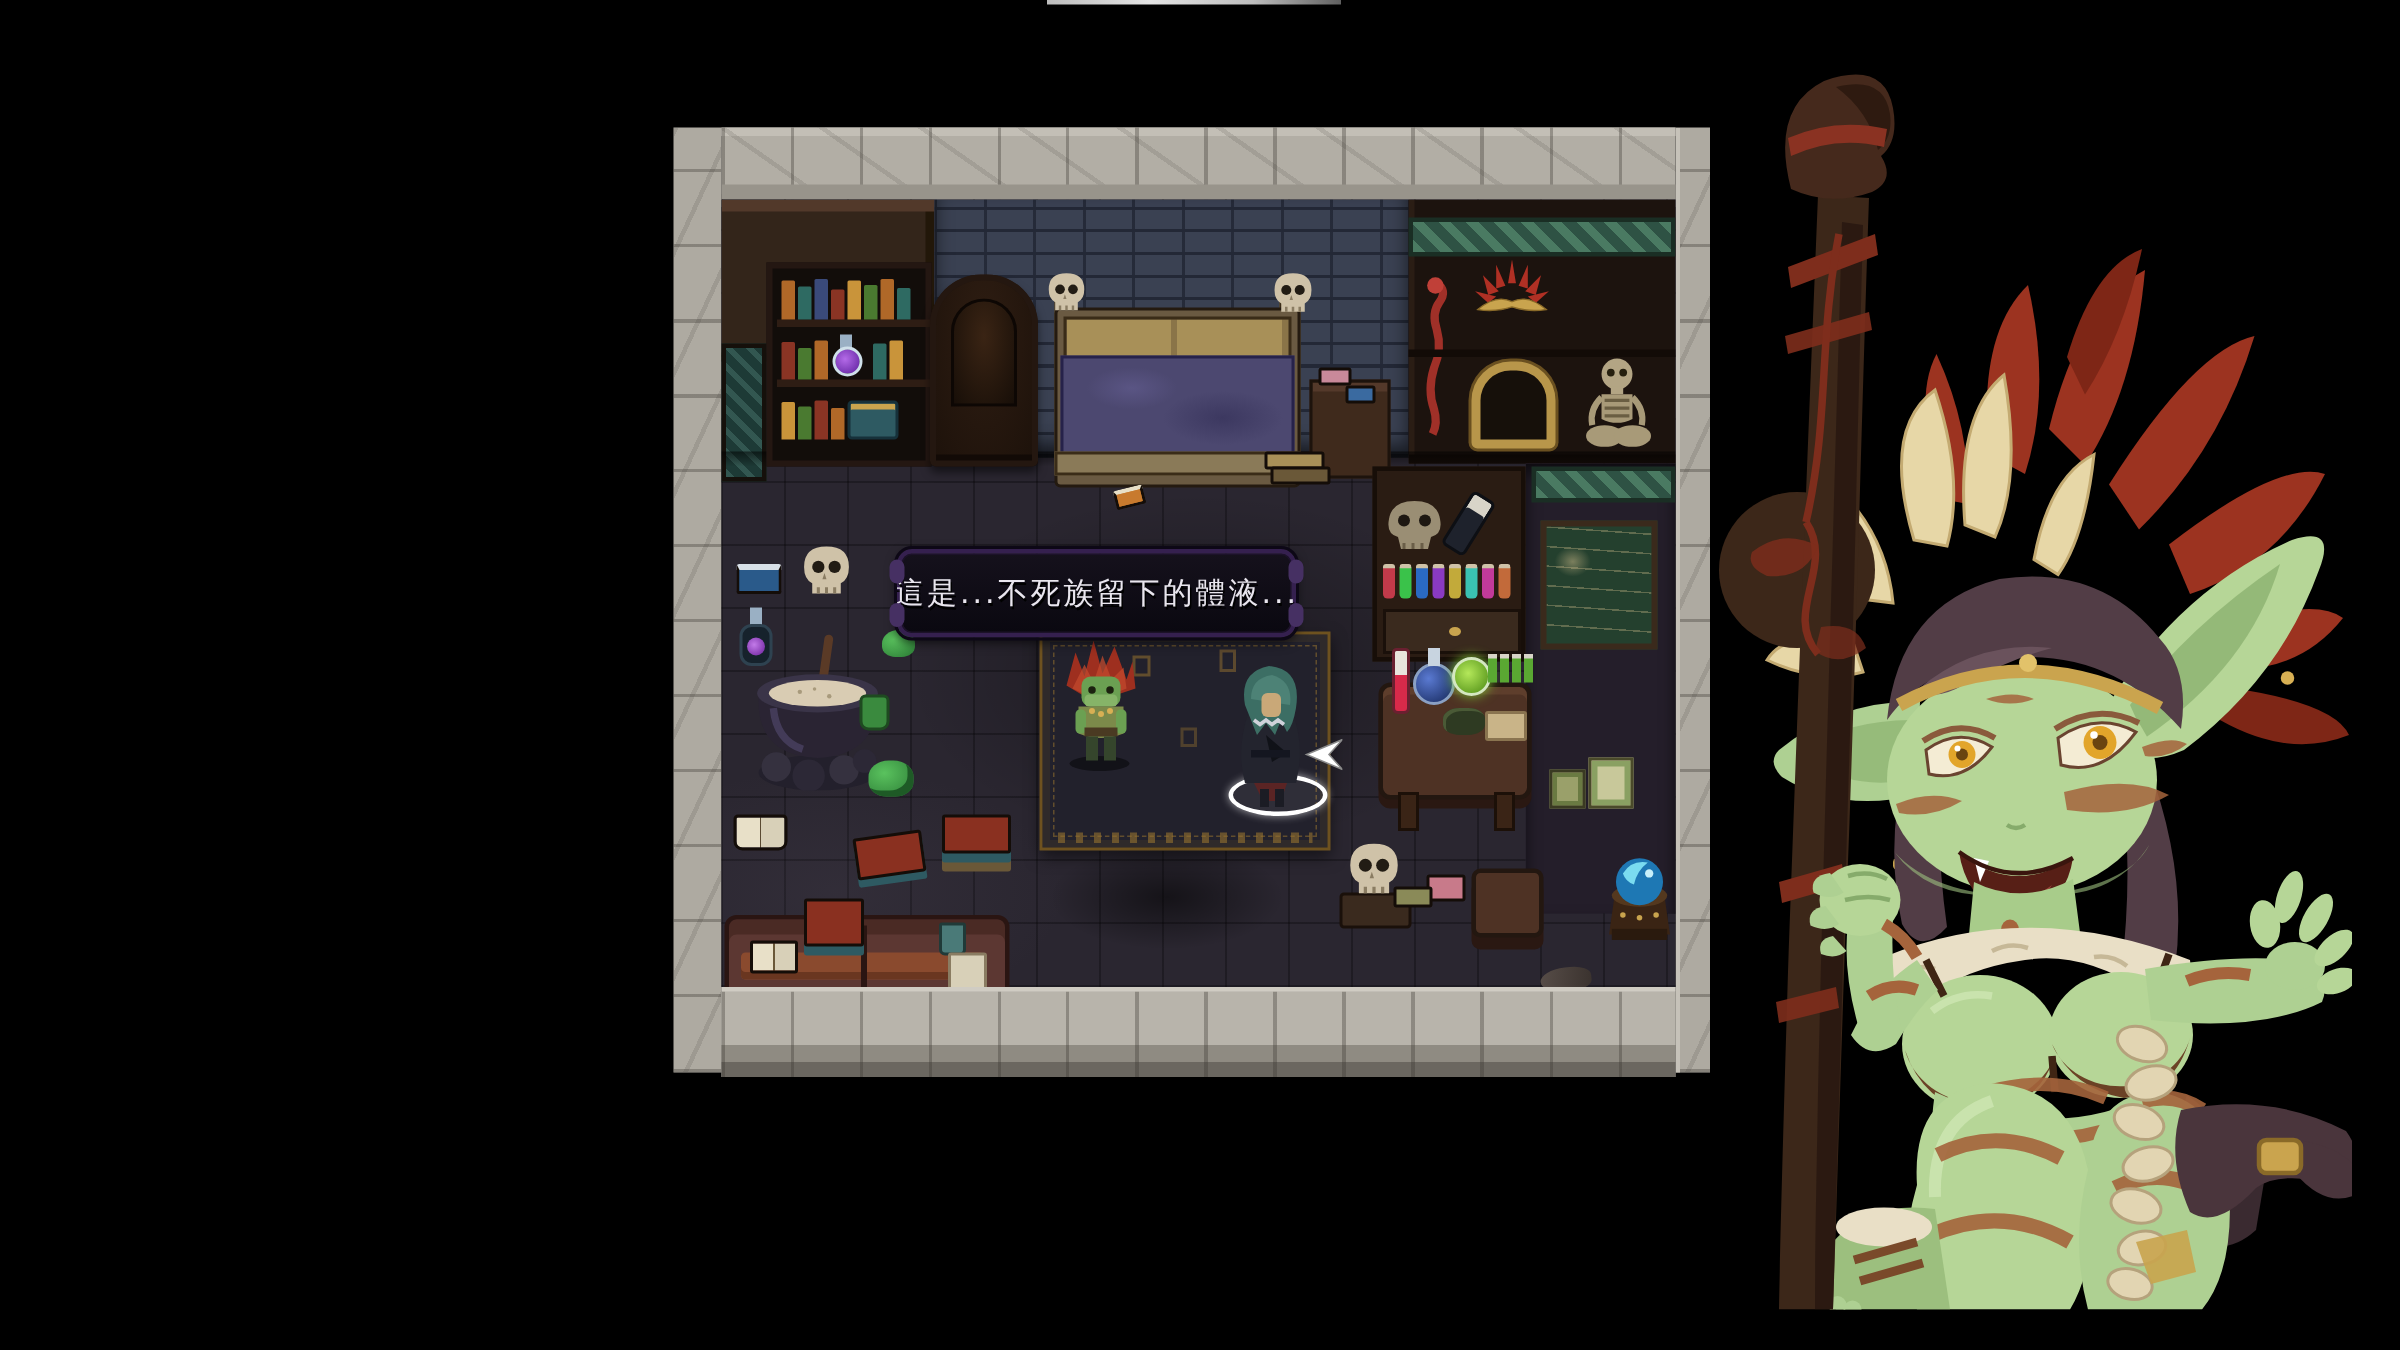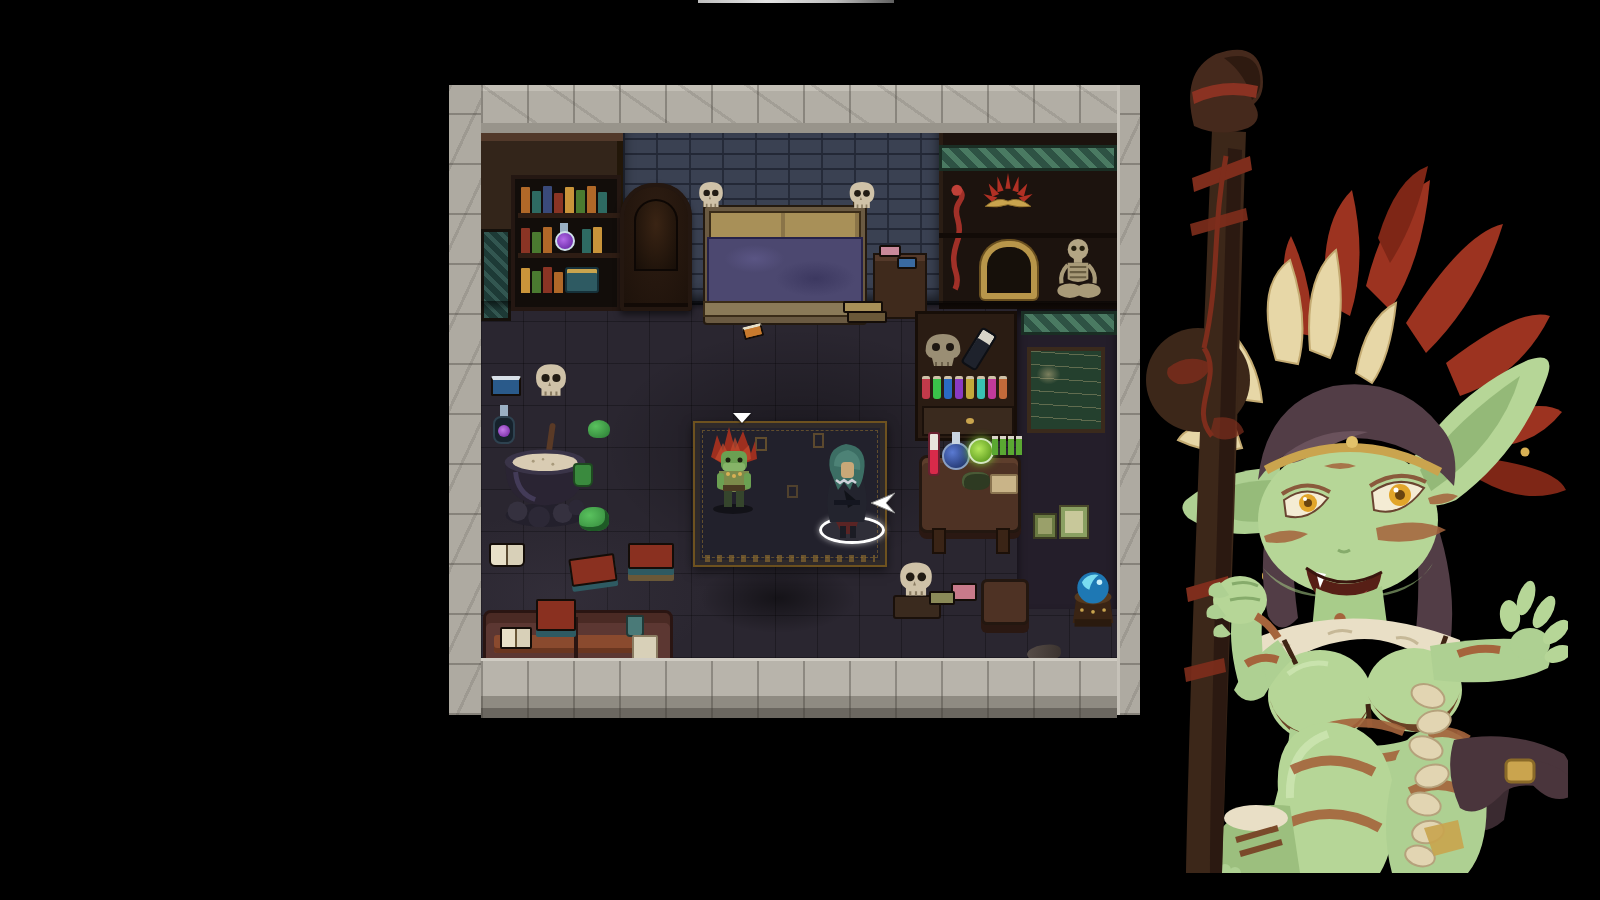--- a/index.html
+++ b/index.html
@@ -383,20 +383,27 @@
             <circle cx="38" cy="48" r="2" fill="#c9a44e"></circle>
           <circle cx="26" cy="24" r="17" fill="#1e78b4"></circle>
           <path d="M14,18 Q20,8 32,10 Q24,16 22,26 Q16,24 14,18 Z" fill="#7adcf0"></path>
           <circle cx="33" cy="18" r="3" fill="#c8f0fa"></circle>
         </svg>
       </div>
       <div class="a" style="left:546px;top:512px;width:34px;height:16px;border-radius:50% 40% 40% 50%;background:linear-gradient(100deg,#574d48,#3a322e);transform:rotate(-6deg)"></div>
     </div>
   </div>
 
+  <div id="dlg" class="a">
+    <div class="curl" style="left:-8px;top:4px"></div>
+    <div class="curl" style="left:-8px;bottom:4px"></div>
+    <div class="curl" style="right:-8px;top:4px"></div>
+    <div class="curl" style="right:-8px;bottom:4px"></div>
+    <span class="txt">這是...不死族留下的體液...</span>
+  </div>
 
   <svg class="a" viewBox="0 0 440 845" style="left:1128px;top:28px;width:440px;height:845px;z-index:30">
     <g fill="#9c3320">
       <path d="M238,258 Q258,175 302,152 Q295,232 262,282 Z"></path>
       <path d="M278,295 Q335,205 375,196 Q352,272 298,325 Z"></path>
       <path d="M318,335 Q392,278 422,288 Q392,348 332,368 Z"></path>
       <path d="M198,275 Q190,195 224,162 Q240,232 222,288 Z"></path>
       <path d="M168,305 Q146,240 163,208 Q186,258 184,308 Z"></path>
       <path d="M345,395 Q412,368 434,384 Q404,422 352,418 Z"></path>
       <path d="M355,430 Q428,440 438,462 Q398,478 352,452 Z" fill="#7e2616"></path>

